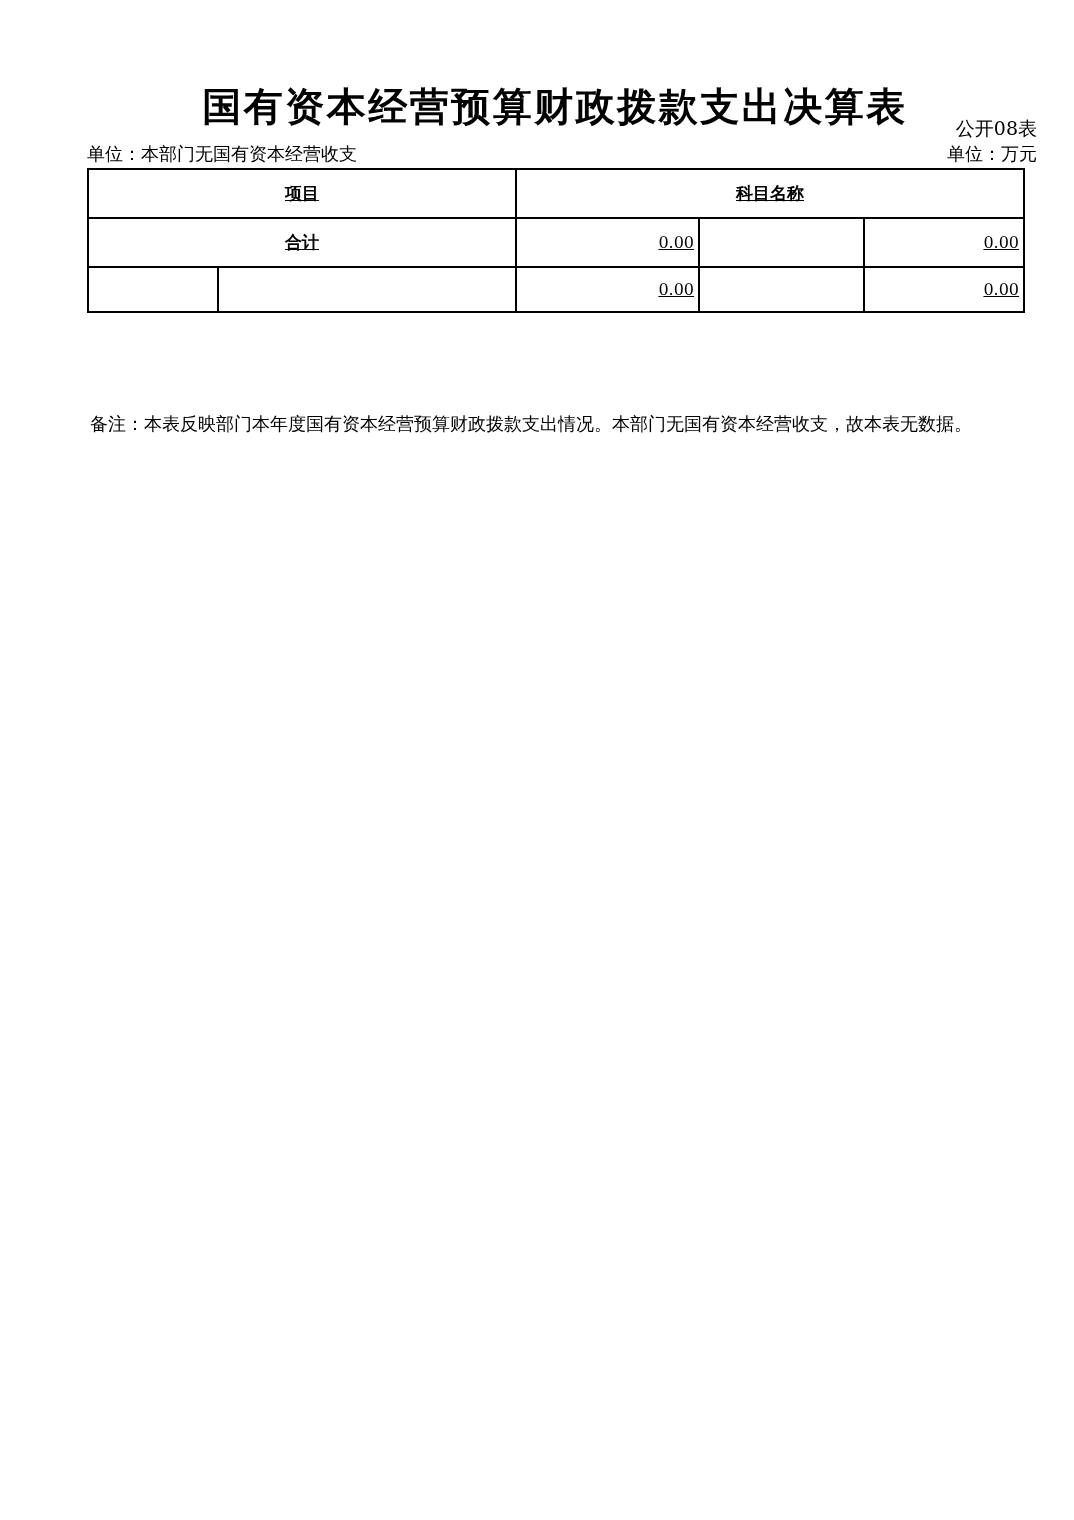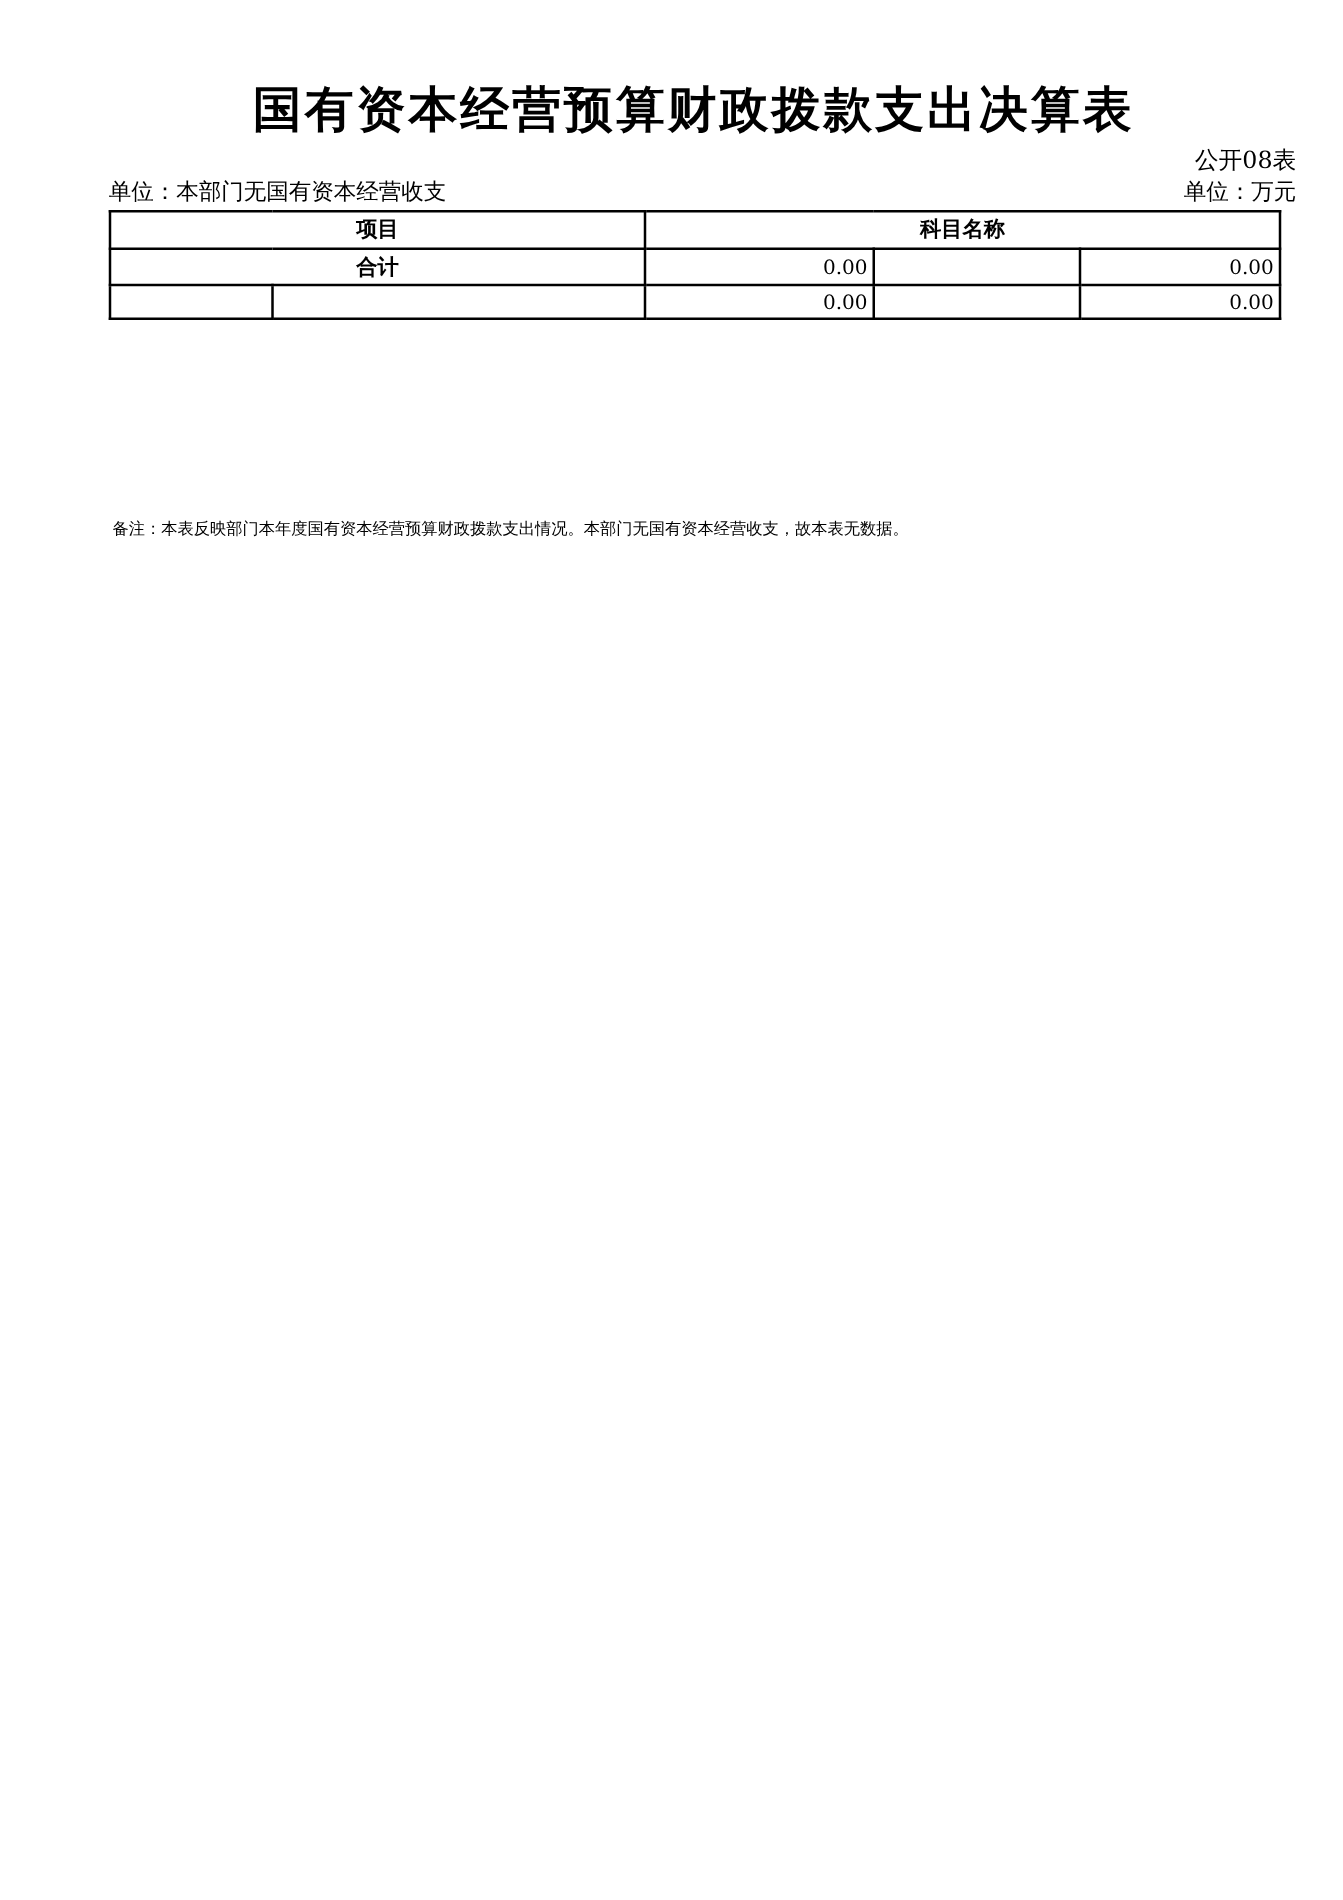--- a/index.html
+++ b/index.html
@@ -15,21 +15,21 @@
     background: #ffffff;
     overflow: hidden;
   }
   .content {
     position: absolute;
     left: 87px; top: 0;
     width: 936px;
   }
   .doc-title {
     position: absolute;
-    top: 66px; left: 0;
+    top: 84px; left: 0;
     width: 100%;
     text-align: center;
     font-size: 39px;
     font-weight: bold;
     letter-spacing: 2.5px;
     white-space: nowrap;
     line-height: 44px;
   }
   .form-code {
     position: absolute;
@@ -53,41 +53,42 @@
     top: 168px; left: 0;
     width: 936px;
     border-collapse: collapse;
     table-layout: fixed;
   }
   .report th, .report td {
     border: 2px solid #000000;
     text-align: center;
     vertical-align: middle;
     font-size: 17px;
-    padding: 2px 2px;
+    padding: 12px 2px;
     overflow: hidden;
+    text-decoration: underline;
   }
   .report th { font-weight: bold; line-height: 1.35; }
   tr.group-row { height: 30px; }
   tr.col-row { height: 140px; }
   tr.data-row { height: 27px; }
   .heavy-bottom { border-bottom-width: 3px; }
   .heavy-left { border-left-width: 3px; }
   td.num {
     text-align: right;
     padding-right: 4px;
     font-size: 16px;
     font-family: "DejaVu Serif", "Liberation Serif", serif;
   }
   td.row-label { font-weight: bold; font-size: 17px; }
   .note {
     position: absolute;
     top: 414px; left: 3px;
     width: 930px;
-    font-size: 13px;
+    font-size: 18px;
     line-height: 20px;
     white-space: nowrap;
   }
 </style>
 </head>
 <body>
 
 <div class="page">
   <div class="content">
 

